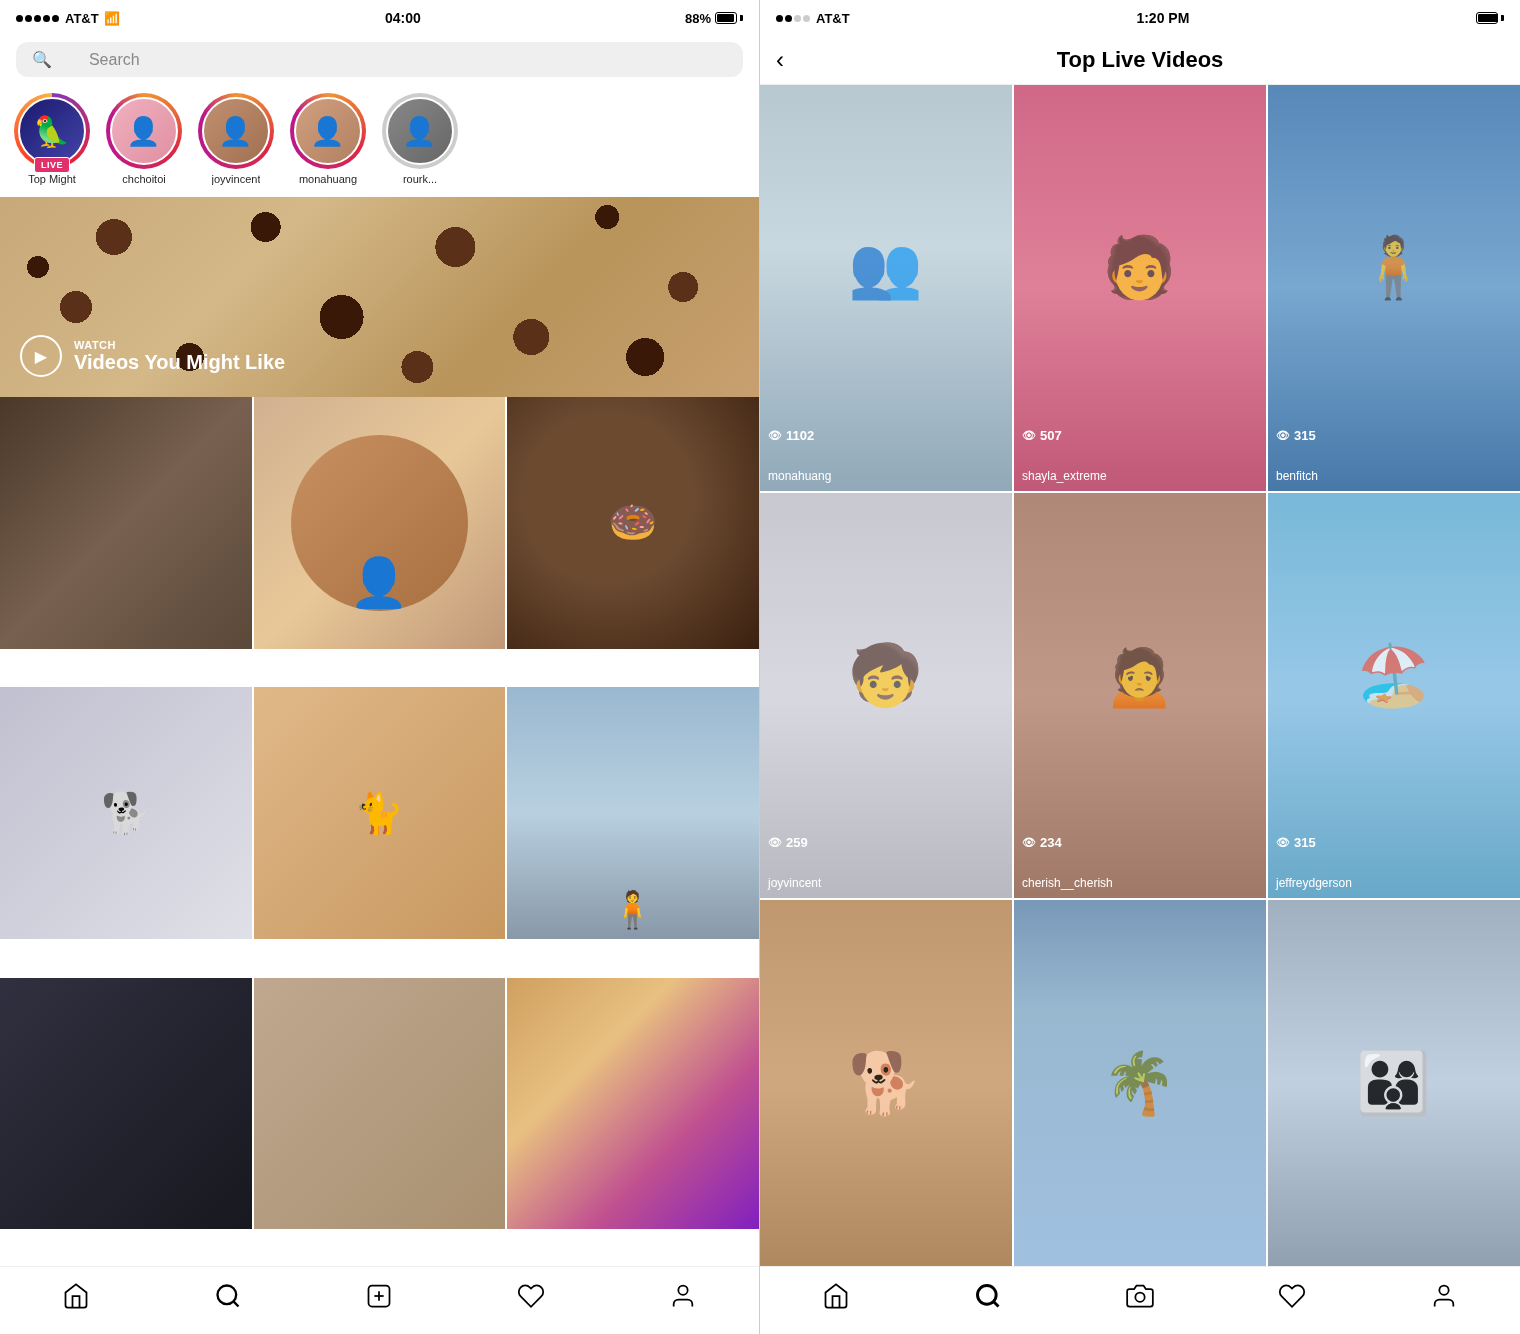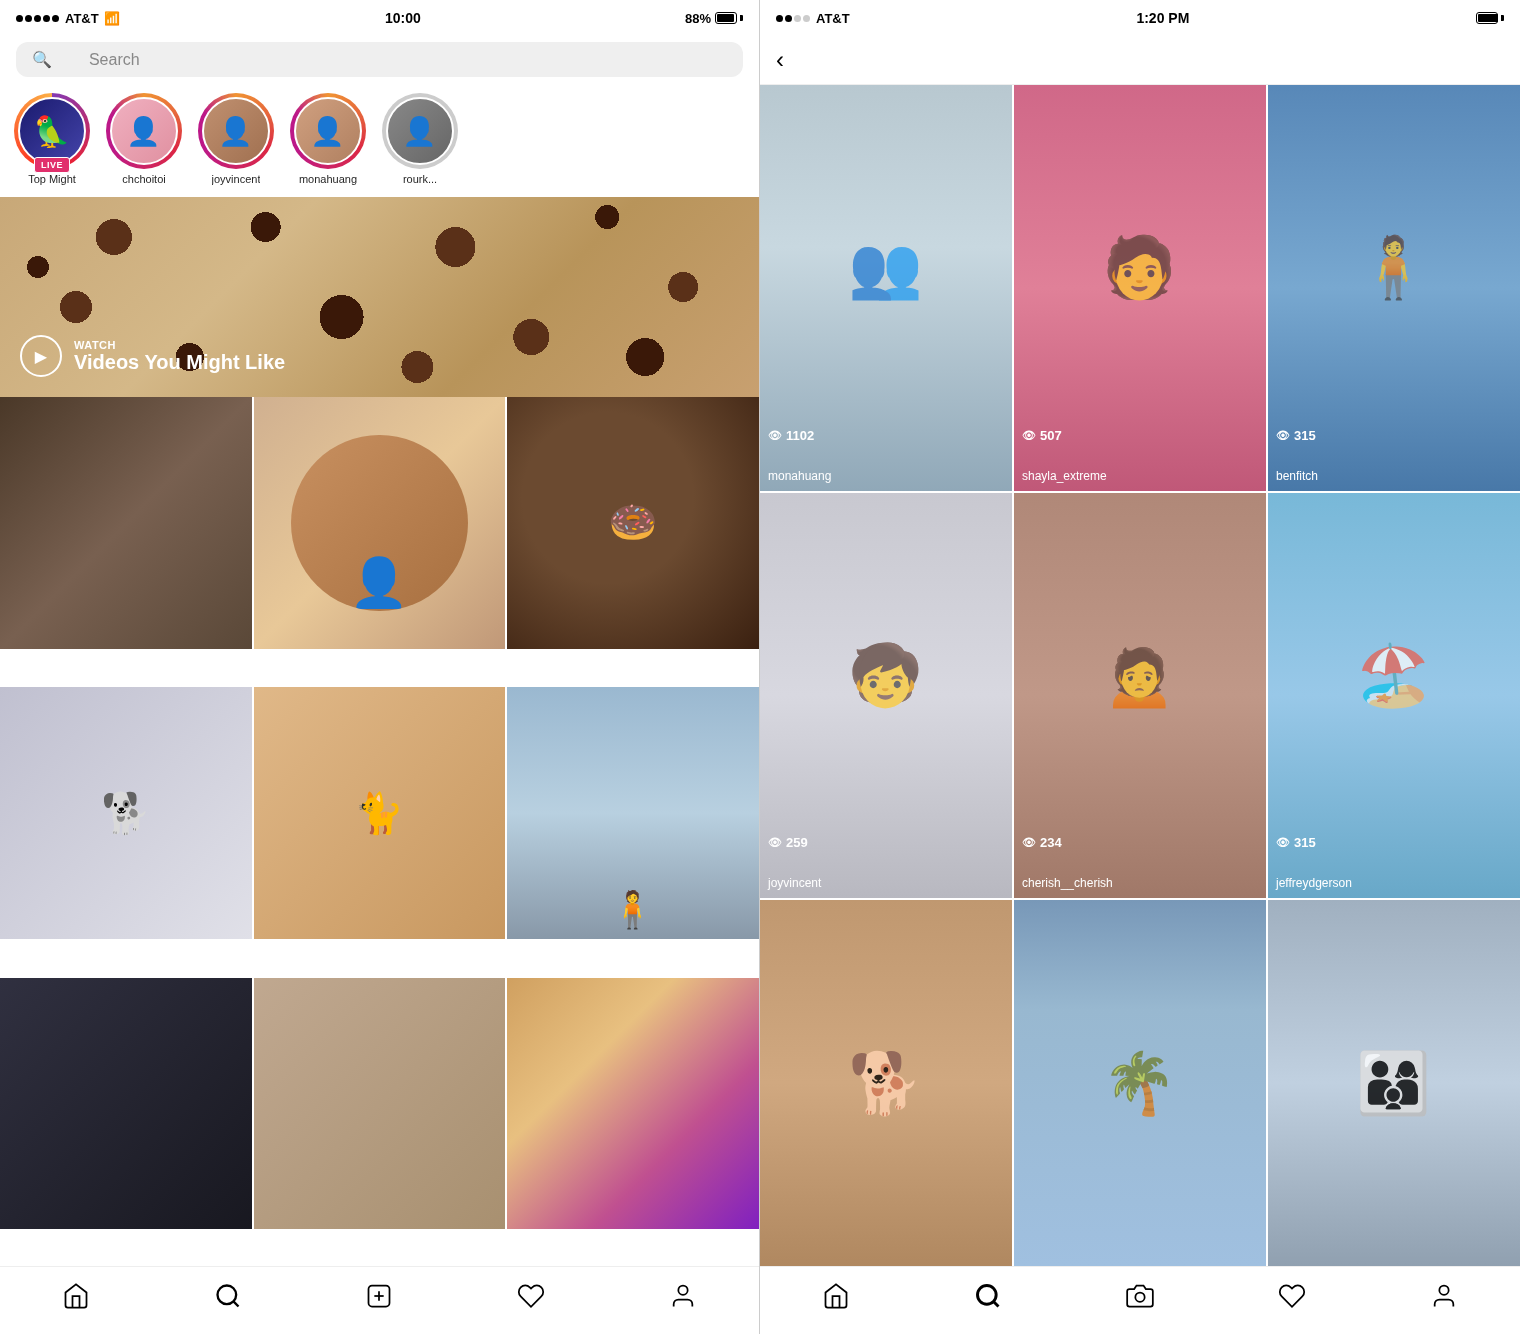--- a/index.html
+++ b/index.html
@@ -303,21 +303,21 @@
       <div class="signal-dots">
         <div class="signal-dot"></div>
         <div class="signal-dot"></div>
         <div class="signal-dot"></div>
         <div class="signal-dot"></div>
         <div class="signal-dot"></div>
       </div>
       <span>AT&amp;T</span>
       <span>📶</span>
     </div>
-    <div class="status-center">10:00</div>
+    <div class="status-center">04:00</div>
     <div class="status-right">
       <span>88%</span>
       <div class="battery-icon">
         <div class="battery-body">
           <div class="battery-fill"></div>
         </div>
         <div class="battery-cap"></div>
       </div>
     </div>
   </div>
@@ -475,20 +475,21 @@
         <div class="battery-body">
           <div class="battery-fill" style="width:100%;"></div>
         </div>
         <div class="battery-cap"></div>
       </div>
     </div>
   </div>
 
   <div class="right-header">
     <div class="back-arrow">‹</div>
+    <div class="page-title">Top Live Videos</div>
   </div>
 
   <div class="live-grid" style="flex:1;">
 
     <div class="live-cell" style="background:linear-gradient(180deg,#b8c8d0 0%,#c8d8e0 40%,#90a8b8 100%);">
       <div class="live-cell-inner">
         <div style="width:100%;height:100%;display:flex;align-items:center;justify-content:center;padding-bottom:40px;">
           <span style="font-size:60px;opacity:0.7;">👥</span>
         </div>
         <div class="live-cell-info">

